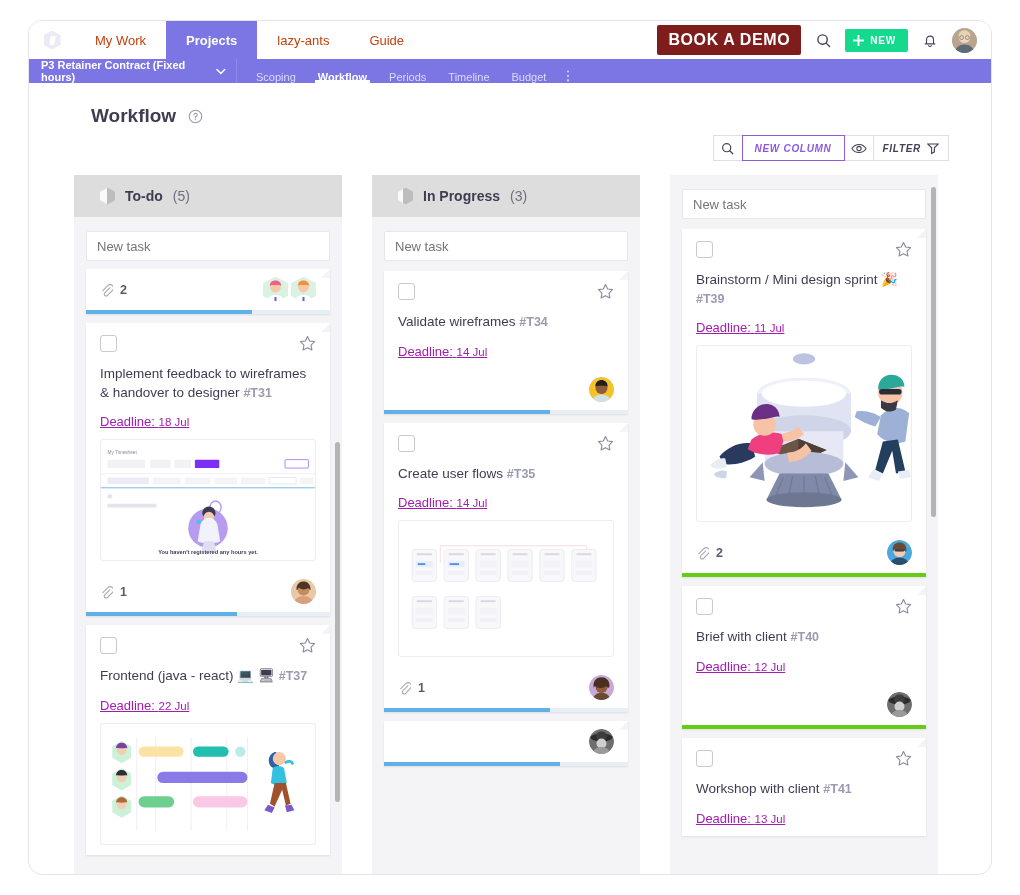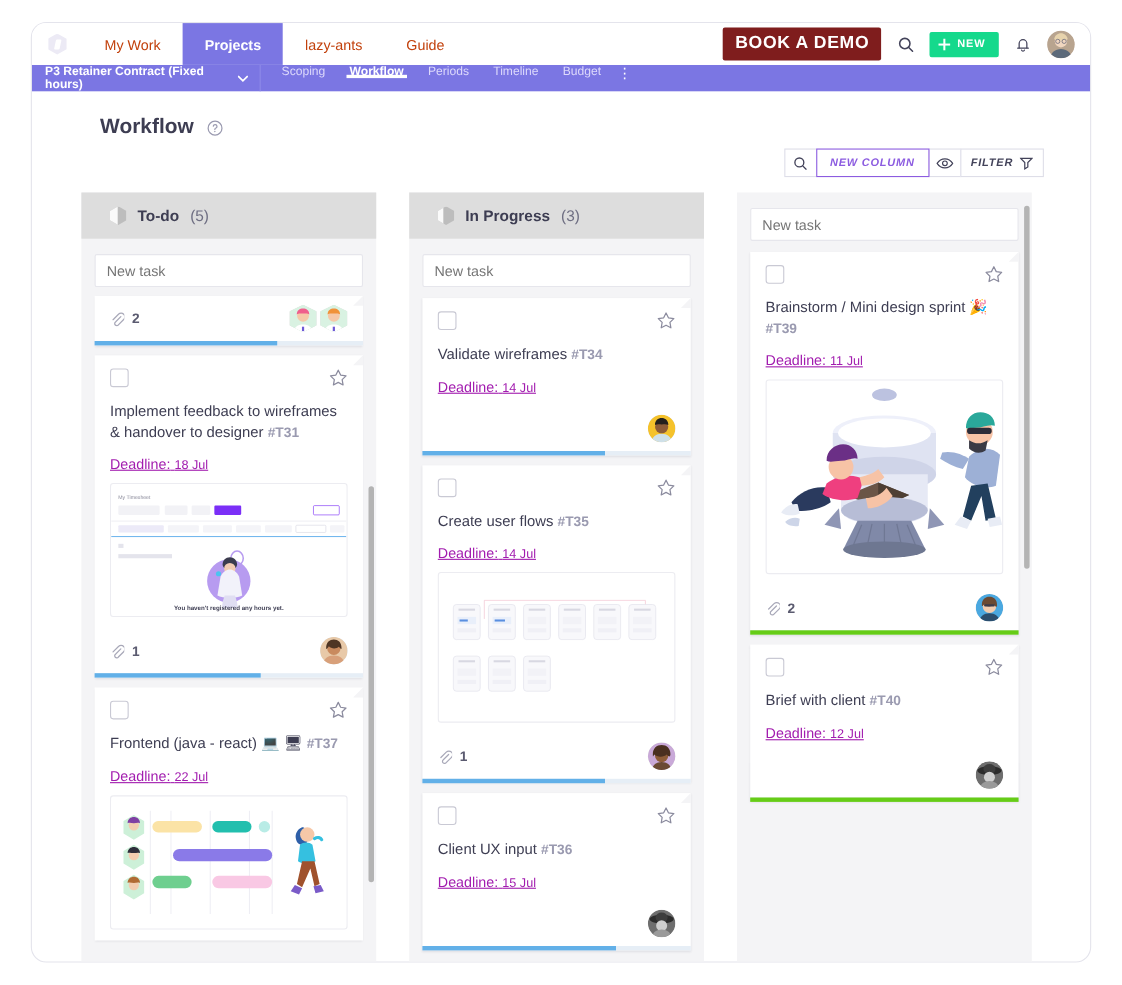--- a/index.html
+++ b/index.html
@@ -103,21 +103,21 @@
   }
   .proj-select {
     width: 208px;
     display: flex; align-items: center;
     justify-content: space-between;
     padding: 0 10px 0 12px;
     color: #ffffff; font-weight: bold;
     border-right: 1px solid #8f8ae8;
     cursor: pointer;
   }
-  .proj-tabs { display: flex; align-items: flex-start; padding-left: 8px; }
+  .proj-tabs { display: flex; align-items: flex-end; padding-left: 8px; }
   .proj-tab {
     display: flex; align-items: center;
     padding: 0 11px;
     color: #ddd9fb;
     cursor: pointer;
     position: relative;
   }
   .proj-tab.active { color: #ffffff; font-weight: bold; }
   .proj-tab.active::after {
     content: "";
@@ -775,38 +775,20 @@
                   </svg>
                 </div>
               </div>
             </div>
             <div class="progress">
               <i style="width:68%;background:#62b0e8"></i>
             </div>
           </div>
 
           <div class="card">
-            <div class="card-inner">
-              <div class="card-top">
-                <div class="chk"></div>
-                <div class="star">
-                  <svg width="17" height="17" viewBox="0 0 18 18" fill="none" stroke="#8b8b9e" stroke-width="1.2" stroke-linejoin="round">
-                    <path d="M9 1.6l2.3 4.7 5.2.75-3.75 3.65.9 5.15L9 13.4l-4.65 2.45.9-5.15L1.5 7.05l5.2-.75z"></path>
-                  </svg>
-                </div>
-              </div>
-              <div class="card-title">
-                <span>Client UX input</span>
-                <span class="tid">#T36</span>
-              </div>
-              <div class="card-deadline">
-                <b>Deadline:</b>
-                <span>15 Jul</span>
-              </div>
-            </div>
             <div class="card-foot">
               <span></span>
               <div class="avatars">
                 <div class="av">
                   <svg width="25" height="25" viewBox="0 0 25 25">
                     <circle cx="12.5" cy="12.5" r="12.5" fill="#6e6e6e"></circle>
                     <ellipse cx="12.5" cy="8.5" rx="11" ry="4" fill="#2c2c2c"></ellipse>
                     <ellipse cx="12.5" cy="7" rx="5.5" ry="4.5" fill="#3d3d3d"></ellipse>
                     <circle cx="12.5" cy="14.5" r="5" fill="#cfcfcf"></circle>
                     <path d="M4 25c0-4.5 4-7 8.5-7s8.5 2.5 8.5 7z" fill="#9a9a9a"></path>
@@ -948,20 +930,40 @@
                     <path d="M4 25c0-4.5 4-7 8.5-7s8.5 2.5 8.5 7z" fill="#9a9a9a"></path>
                   </svg>
                 </div>
               </div>
             </div>
             <div class="progress">
               <i style="width:100%;background:#66cc17"></i>
             </div>
           </div>
 
+          <div class="card">
+            <div class="card-inner">
+              <div class="card-top">
+                <div class="chk"></div>
+                <div class="star">
+                  <svg width="17" height="17" viewBox="0 0 18 18" fill="none" stroke="#8b8b9e" stroke-width="1.2" stroke-linejoin="round">
+                    <path d="M9 1.6l2.3 4.7 5.2.75-3.75 3.65.9 5.15L9 13.4l-4.65 2.45.9-5.15L1.5 7.05l5.2-.75z"></path>
+                  </svg>
+                </div>
+              </div>
+              <div class="card-title">
+                <span>Workshop with client</span>
+                <span class="tid">#T41</span>
+              </div>
+              <div class="card-deadline">
+                <b>Deadline:</b>
+                <span>13 Jul</span>
+              </div>
+            </div>
+          </div>
 
         </div>
         <div class="vscroll" style="top:12px;height:330px;"></div>
       </div>
     </div>
 
   </div>
 </div>
 
 </body></html>

